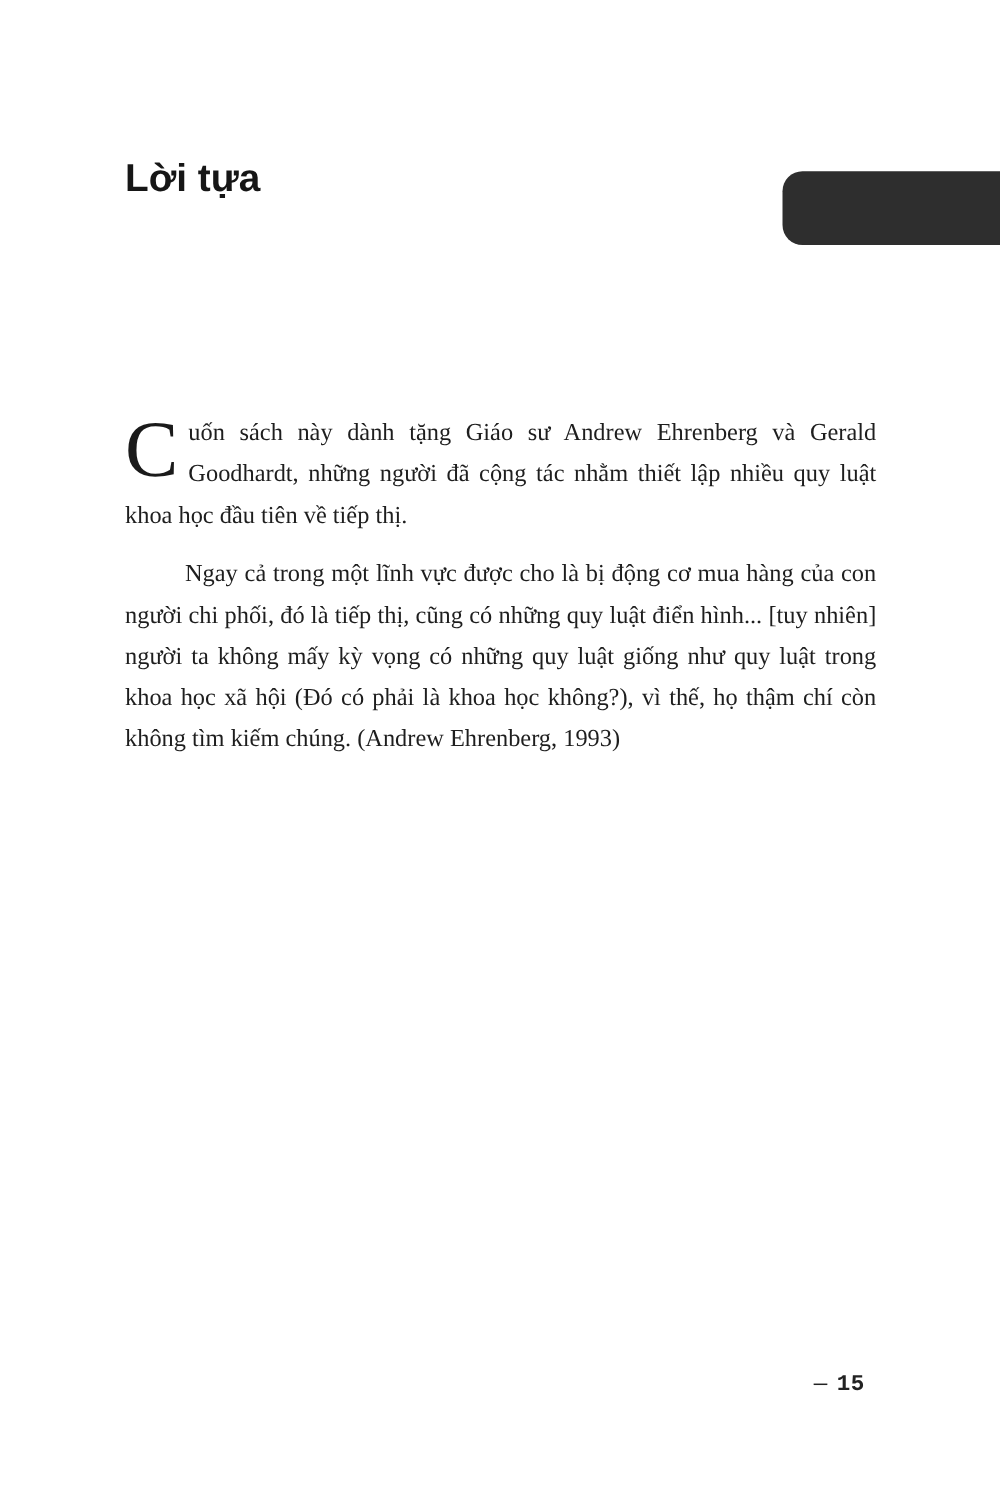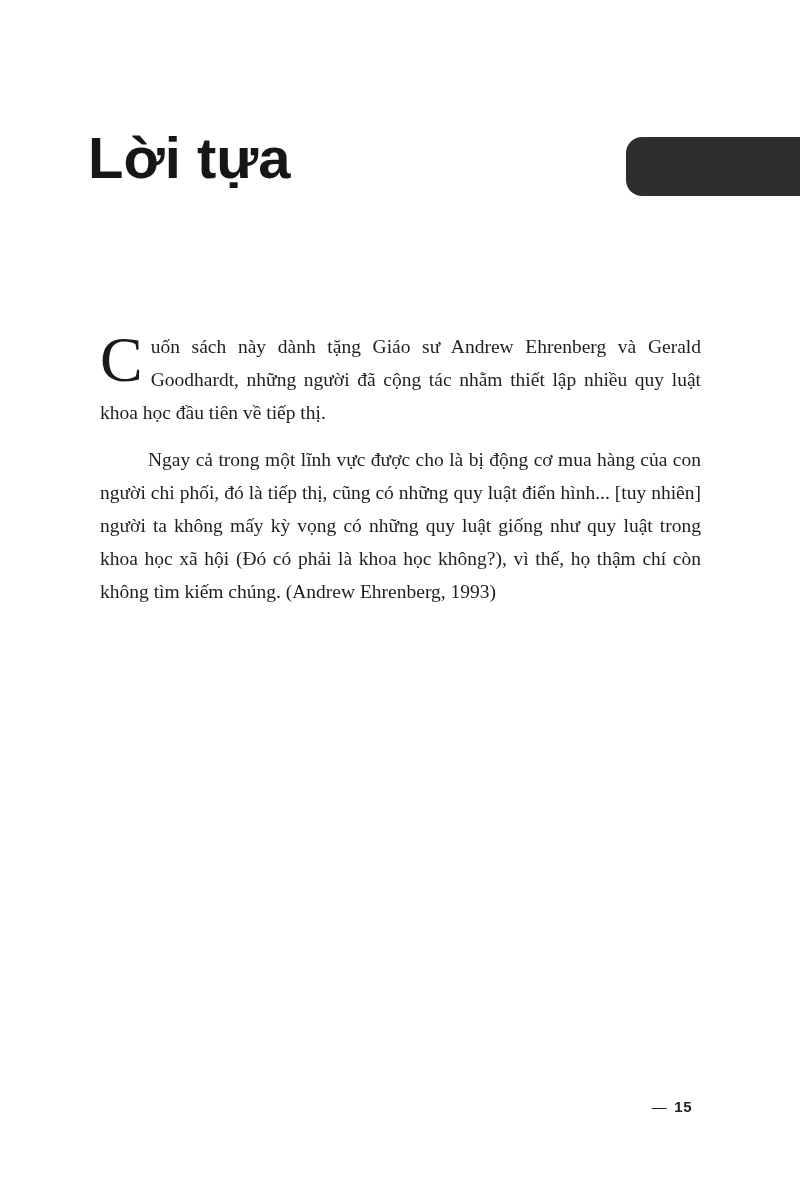--- a/index.html
+++ b/index.html
@@ -14,26 +14,26 @@
     font-family: "Liberation Serif", serif;
     color: #1e1e1e;
     overflow: hidden;
   }
   .page {
     position: absolute;
     inset: 0;
   }
   .heading {
     position: absolute;
-    left: 88px;
+    left: 100px;
     top: 126px;
     margin: 0;
     font-family: "Liberation Sans", sans-serif;
     font-weight: 800;
-    font-size: 58px;
+    font-size: 31px;
     line-height: 1.1;
     color: #161616;
   }
   .corner-tab {
     position: absolute;
     top: 137px;
     right: 0;
     width: 174px;
     height: 59px;
     background: #2e2e2e;
@@ -59,22 +59,22 @@
     font-size: 64px;
     line-height: 50px;
     padding: 5px 8px 0 0;
     color: #1a1a1a;
     font-family: "Liberation Serif", serif;
   }
   .page-number {
     position: absolute;
     top: 1098px;
     right: 108px;
-    font-family: Liberation Sans, sans-serif;
-    font-size: 15px;
+    font-family: Liberation Mono, monospace;
+    font-size: 18px;
     font-weight: 700;
     color: #222222;
     letter-spacing: 0.5px;
   }
   .page-number .dash {
     font-weight: 400;
     margin-right: 7px;
   }
 </style>
 </head>

